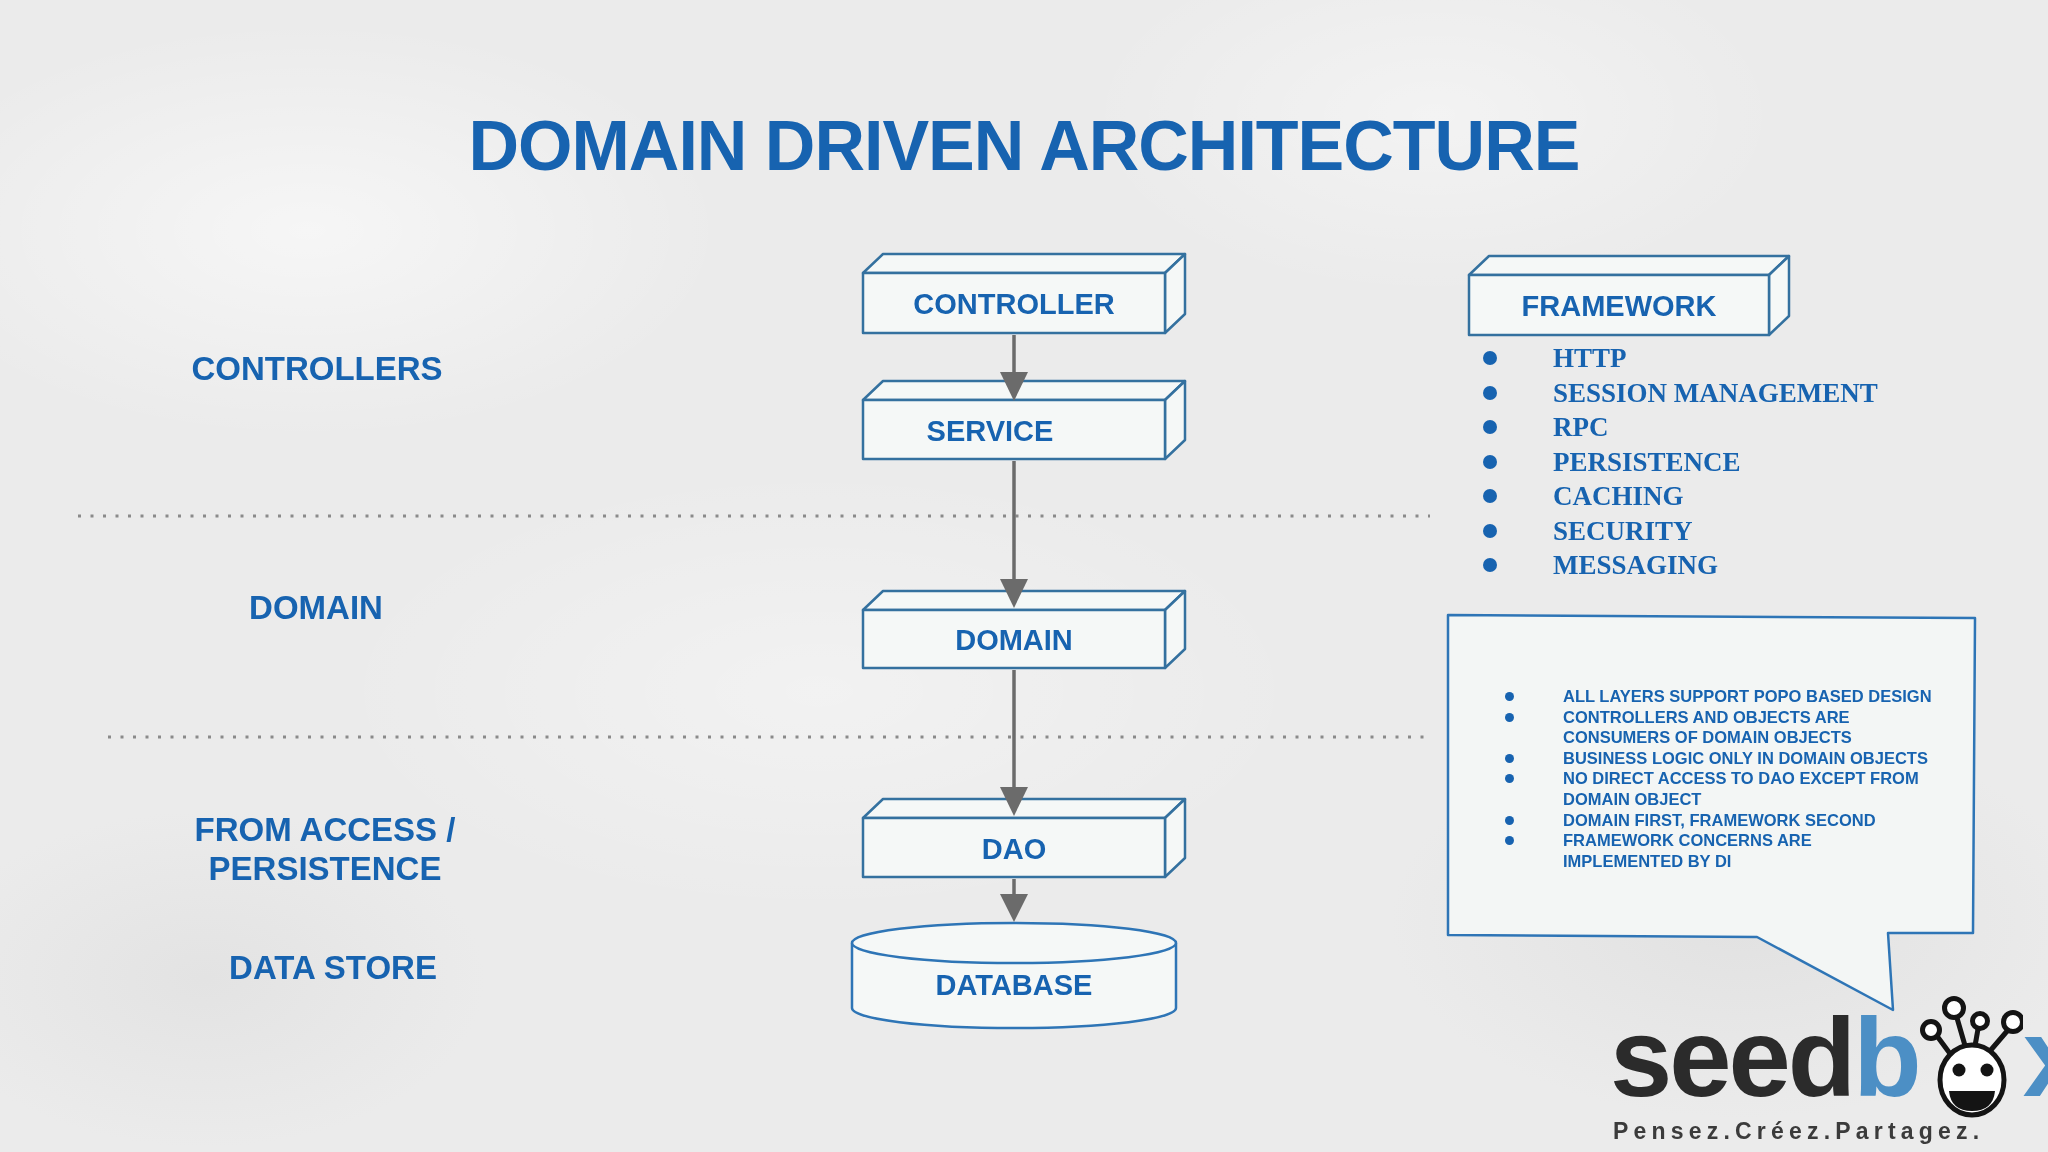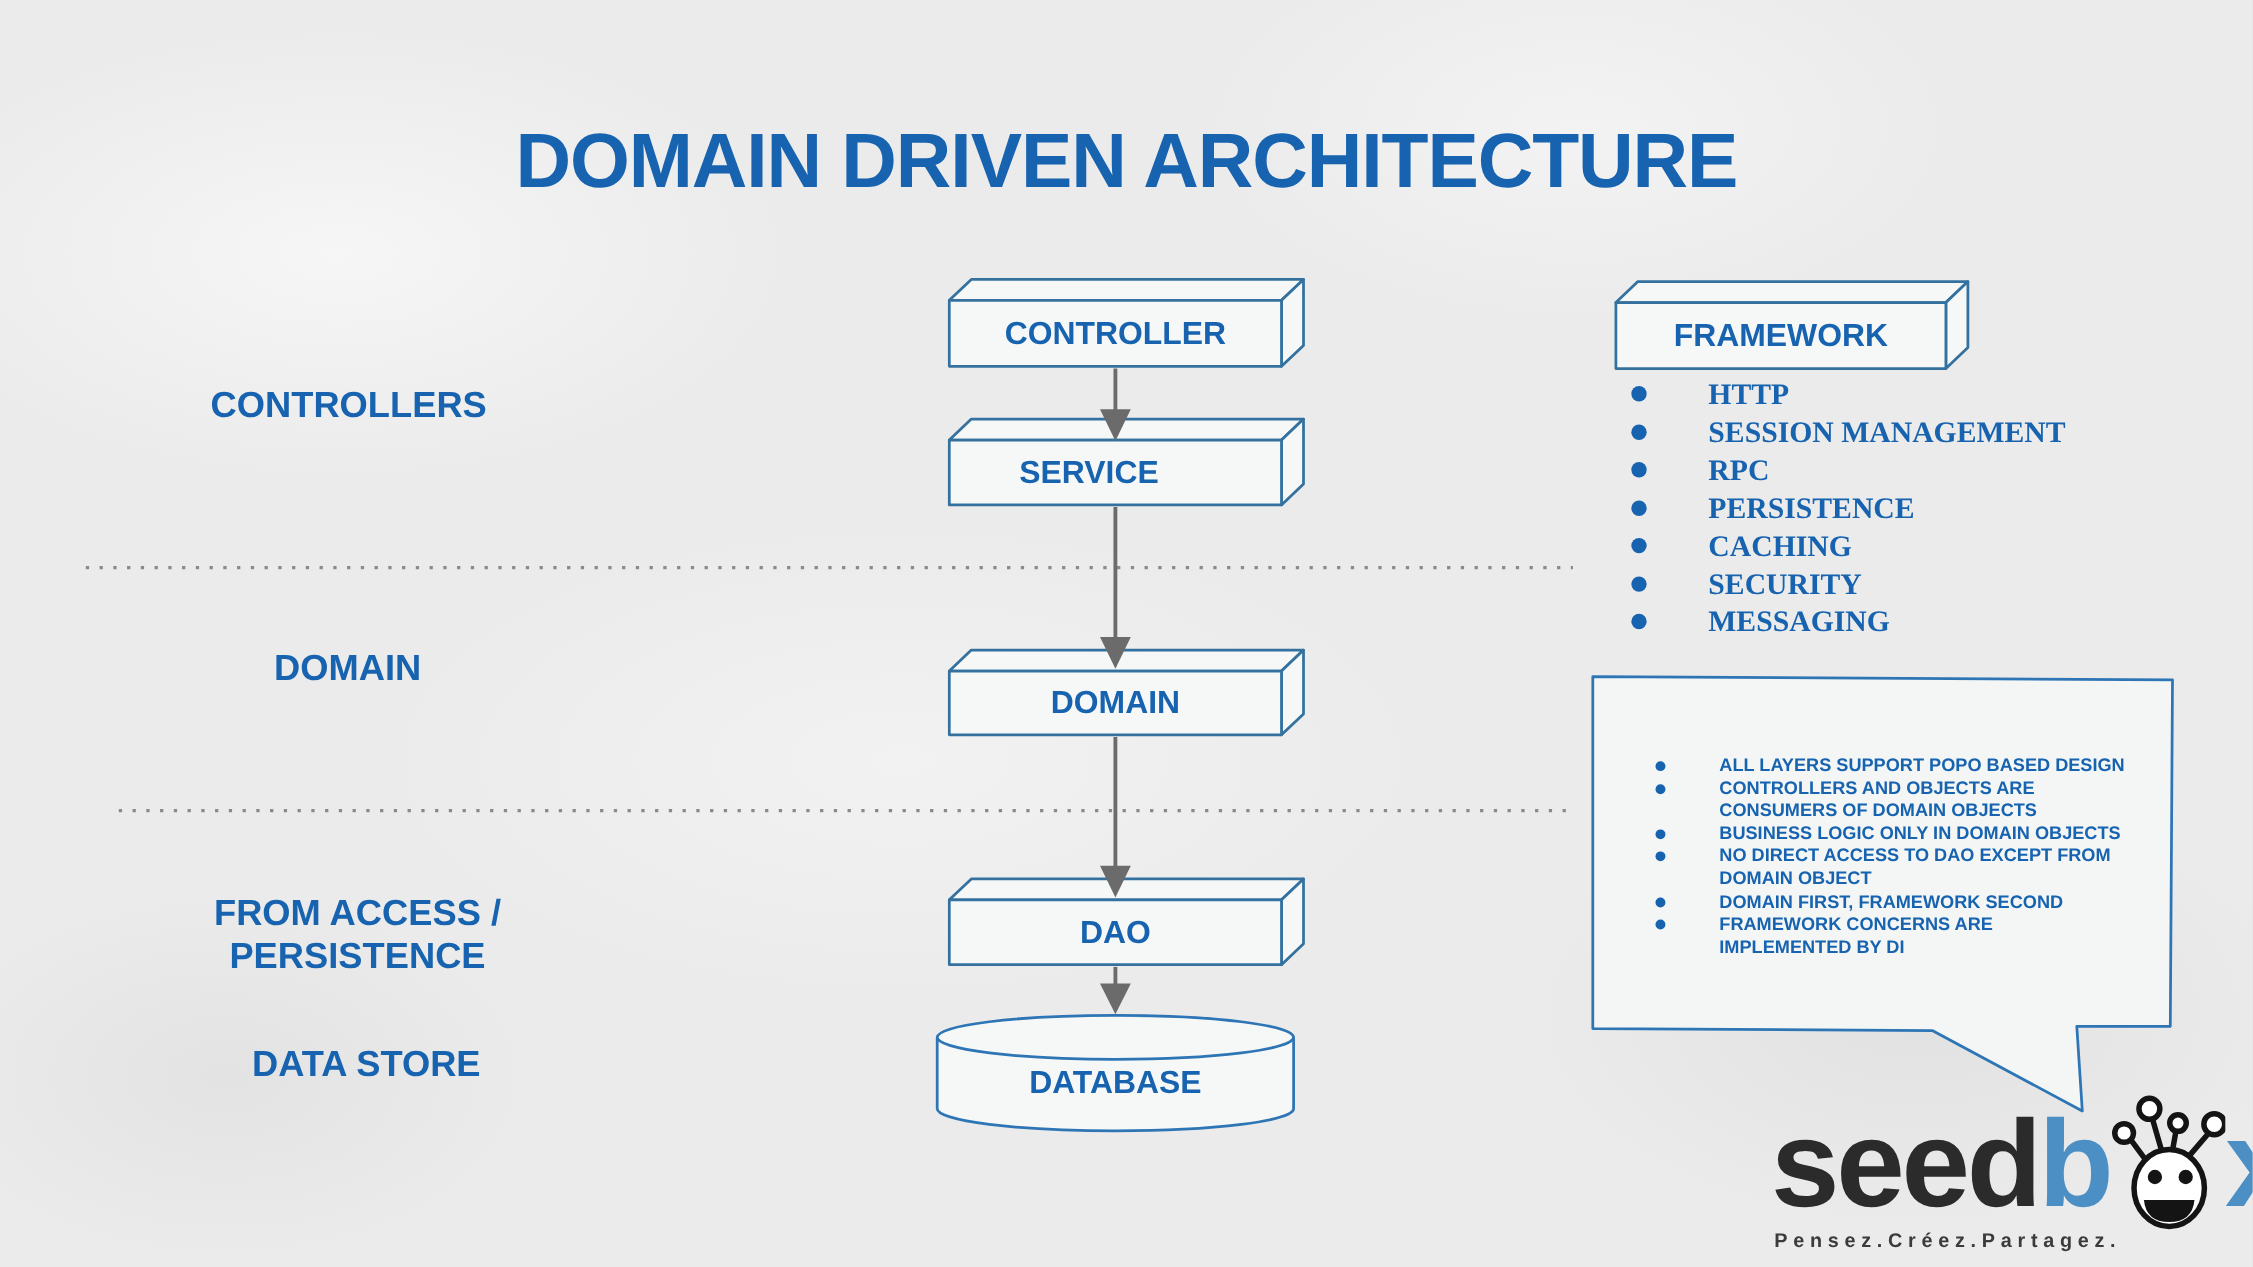--- a/index.html
+++ b/index.html
@@ -40,21 +40,21 @@
   .note-text{padding-left:63px;font-size:16.5px;font-weight:bold;color:#1763b0;line-height:20.6px;}
   .note-line{white-space:nowrap;}
   .note-line:empty{display:none;}
   
   .logo{left:1610px;top:1002px;display:flex;align-items:flex-start;
         font-size:112px;font-weight:bold;letter-spacing:-3px;line-height:1;}
   .logo .dark{color:#2b2b2b;}
   .logo .blue{color:#4c8fc5;}
   .logo-face{position:relative;width:104px;height:1px;}
   .logo-face svg{position:absolute;left:0px;top:-8px;}
-  .tagline{left:1613px;top:1118px;font-size:18px;font-weight:bold;color:#3b3b3b;
+  .tagline{left:1613px;top:1118px;font-size:23px;font-weight:bold;color:#3b3b3b;
            letter-spacing:5.2px;white-space:nowrap;}
 </style>
 </head>
 <body>
 
 <div class="stage">
 
   <svg class="layer" width="2048" height="1152" viewBox="0 0 2048 1152">
     <g stroke="#8a8a8a" stroke-width="3" stroke-dasharray="3 9.5">
       <line x1="78" y1="516" x2="1430" y2="516"></line>

